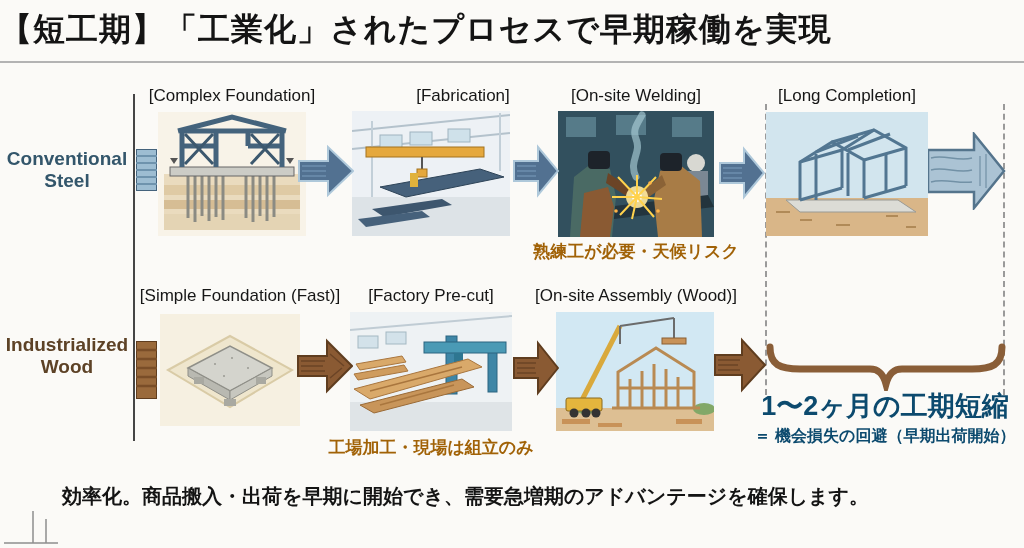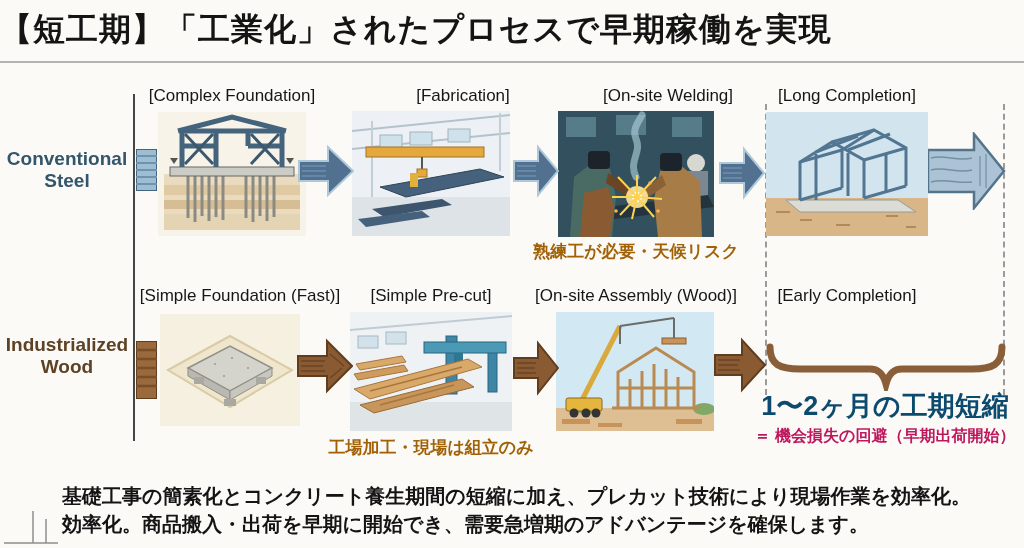--- a/index.html
+++ b/index.html
@@ -15,21 +15,21 @@
   .timeline-line{left:133px;top:94px;width:2px;height:347px;background:#454545;}
   .stage-heading{transform:translateX(-50%);top:86px;font-size:17px;font-weight:400;color:#161616;white-space:nowrap;}
   .stage-heading.r2{top:286px;}
   .caption{transform:translateX(-50%);font-size:17px;font-weight:700;color:#a16207;white-space:nowrap;}
   .illus{z-index:2;}
   .arrow{z-index:2;}
   .dashed-guide{width:0;height:291px;top:104px;border-left:2px dashed #9a9a9a;z-index:1;}
   .benefit-headline{transform:translateX(-50%);left:885px;top:388px;font-size:27px;font-weight:800;
                     color:#0c4a6e;white-space:nowrap;z-index:3;}
   .benefit-subline{transform:translateX(-50%);left:885px;top:426px;font-size:16px;font-weight:700;
-                   color:#be185d;white-space:nowrap;z-index:3;}
+                   color:#0c4a6e;white-space:nowrap;z-index:3;}
   .footer{left:62px;top:482px;width:950px;font-size:20px;font-weight:700;color:#141414;line-height:28px;}
   svg{display:block;}
 </style>
 </head>
 <body>
 
 <div class="canvas">
 
   <div class="abs slide-title">【短工期】「工業化」されたプロセスで早期稼働を実現</div>
   <div class="abs title-divider"></div>
@@ -47,27 +47,26 @@
     <path d="M0,9 h21 M0,18 h21 M0,27 h21 M0,36 h21 M0,45 h21" stroke="#7a4e28" stroke-width="2.5"></path>
   </svg>
 
   <div class="abs row-label steel">Conventional
 Steel</div>
   <div class="abs row-label wood">Industrialized
 Wood</div>
 
   <div class="abs stage-heading" style="left:232px;">[Complex Foundation]</div>
   <div class="abs stage-heading" style="left:431px;margin-left:32px;">[Fabrication]</div>
-  <div class="abs stage-heading" style="left:668px;">[On-site Welding]</div>
+  <div class="abs stage-heading" style="left:636px;">[On-site Welding]</div>
   <div class="abs stage-heading r2" style="left:240px;">[Simple Foundation (Fast)]</div>
 
   <div class="abs stage-heading" style="left:847px;">[Long Completion]</div>
-  <div class="abs stage-heading r2" style="left:431px;">[Simple Pre-cut]</div>
+  <div class="abs stage-heading r2" style="left:431px;">[Factory Pre-cut]</div>
   <div class="abs stage-heading r2" style="left:636px;">[On-site Assembly (Wood)]</div>
-  <div class="abs stage-heading r2" style="left:847px;">[Early Completion]</div>
 
   <svg class="abs illus" style="left:158px;top:112px;" width="148" height="124" viewBox="0 0 148 124">
     <rect width="148" height="124" fill="#f8f3e8"></rect>
     <rect x="6" y="62" width="136" height="56" fill="#eadbbe"></rect>
     <rect x="6" y="73" width="136" height="10" fill="#dfcaa4"></rect>
     <rect x="6" y="88" width="136" height="9" fill="#d6bd94"></rect>
     <rect x="6" y="102" width="136" height="16" fill="#e4d4b4"></rect>
     <path d="M30,64 V106 M37,64 V110 M44,64 V104 M51,64 V109 M58,64 V105 M65,64 V108" stroke="#8b8b83" stroke-width="3" fill="none"></path>
     <path d="M88,64 V106 M95,64 V110 M102,64 V104 M109,64 V109 M116,64 V105" stroke="#8b8b83" stroke-width="3" fill="none"></path>
     <rect x="12" y="55" width="124" height="9" fill="#ccccc6" stroke="#666" stroke-width="1"></rect>
@@ -221,21 +220,20 @@
   <div class="abs caption" style="left:636px;top:240px;">熟練工が必要・天候リスク</div>
   <div class="abs caption" style="left:431px;top:436px;">工場加工・現場は組立のみ</div>
 
   <svg class="abs" style="left:766px;top:343px;z-index:2;" width="240" height="48" viewBox="0 0 240 48">
     <path d="M4,4 C4,22 14,26 34,26 L104,26 C112,26 117,30 120,41 C123,30 128,26 136,26 L206,26 C226,26 236,22 236,4" stroke="#8a5e38" stroke-width="7" fill="none" stroke-linecap="round"></path>
   </svg>
   <div class="abs benefit-headline">1〜2ヶ月の工期短縮</div>
   <div class="abs benefit-subline">＝ 機会損失の回避（早期出荷開始）</div>
 
   <div class="abs footer">
-    <div>基礎工事の簡素化とコンクリート養生期間の短縮に加え、プレカット技術により現場作業を効率化。</div>
     <div>効率化。商品搬入・出荷を早期に開始でき、需要急増期のアドバンテージを確保します。</div>
   </div>
 
   <svg class="abs" style="left:0;top:500px;" width="120" height="48" viewBox="0 0 120 48">
     <path d="M33,11 V43 M46,19 V43 M4,43 H58" stroke="#8f8f8f" stroke-width="1.5" fill="none"></path>
   </svg>
 
 </div>
 
 </body></html>

